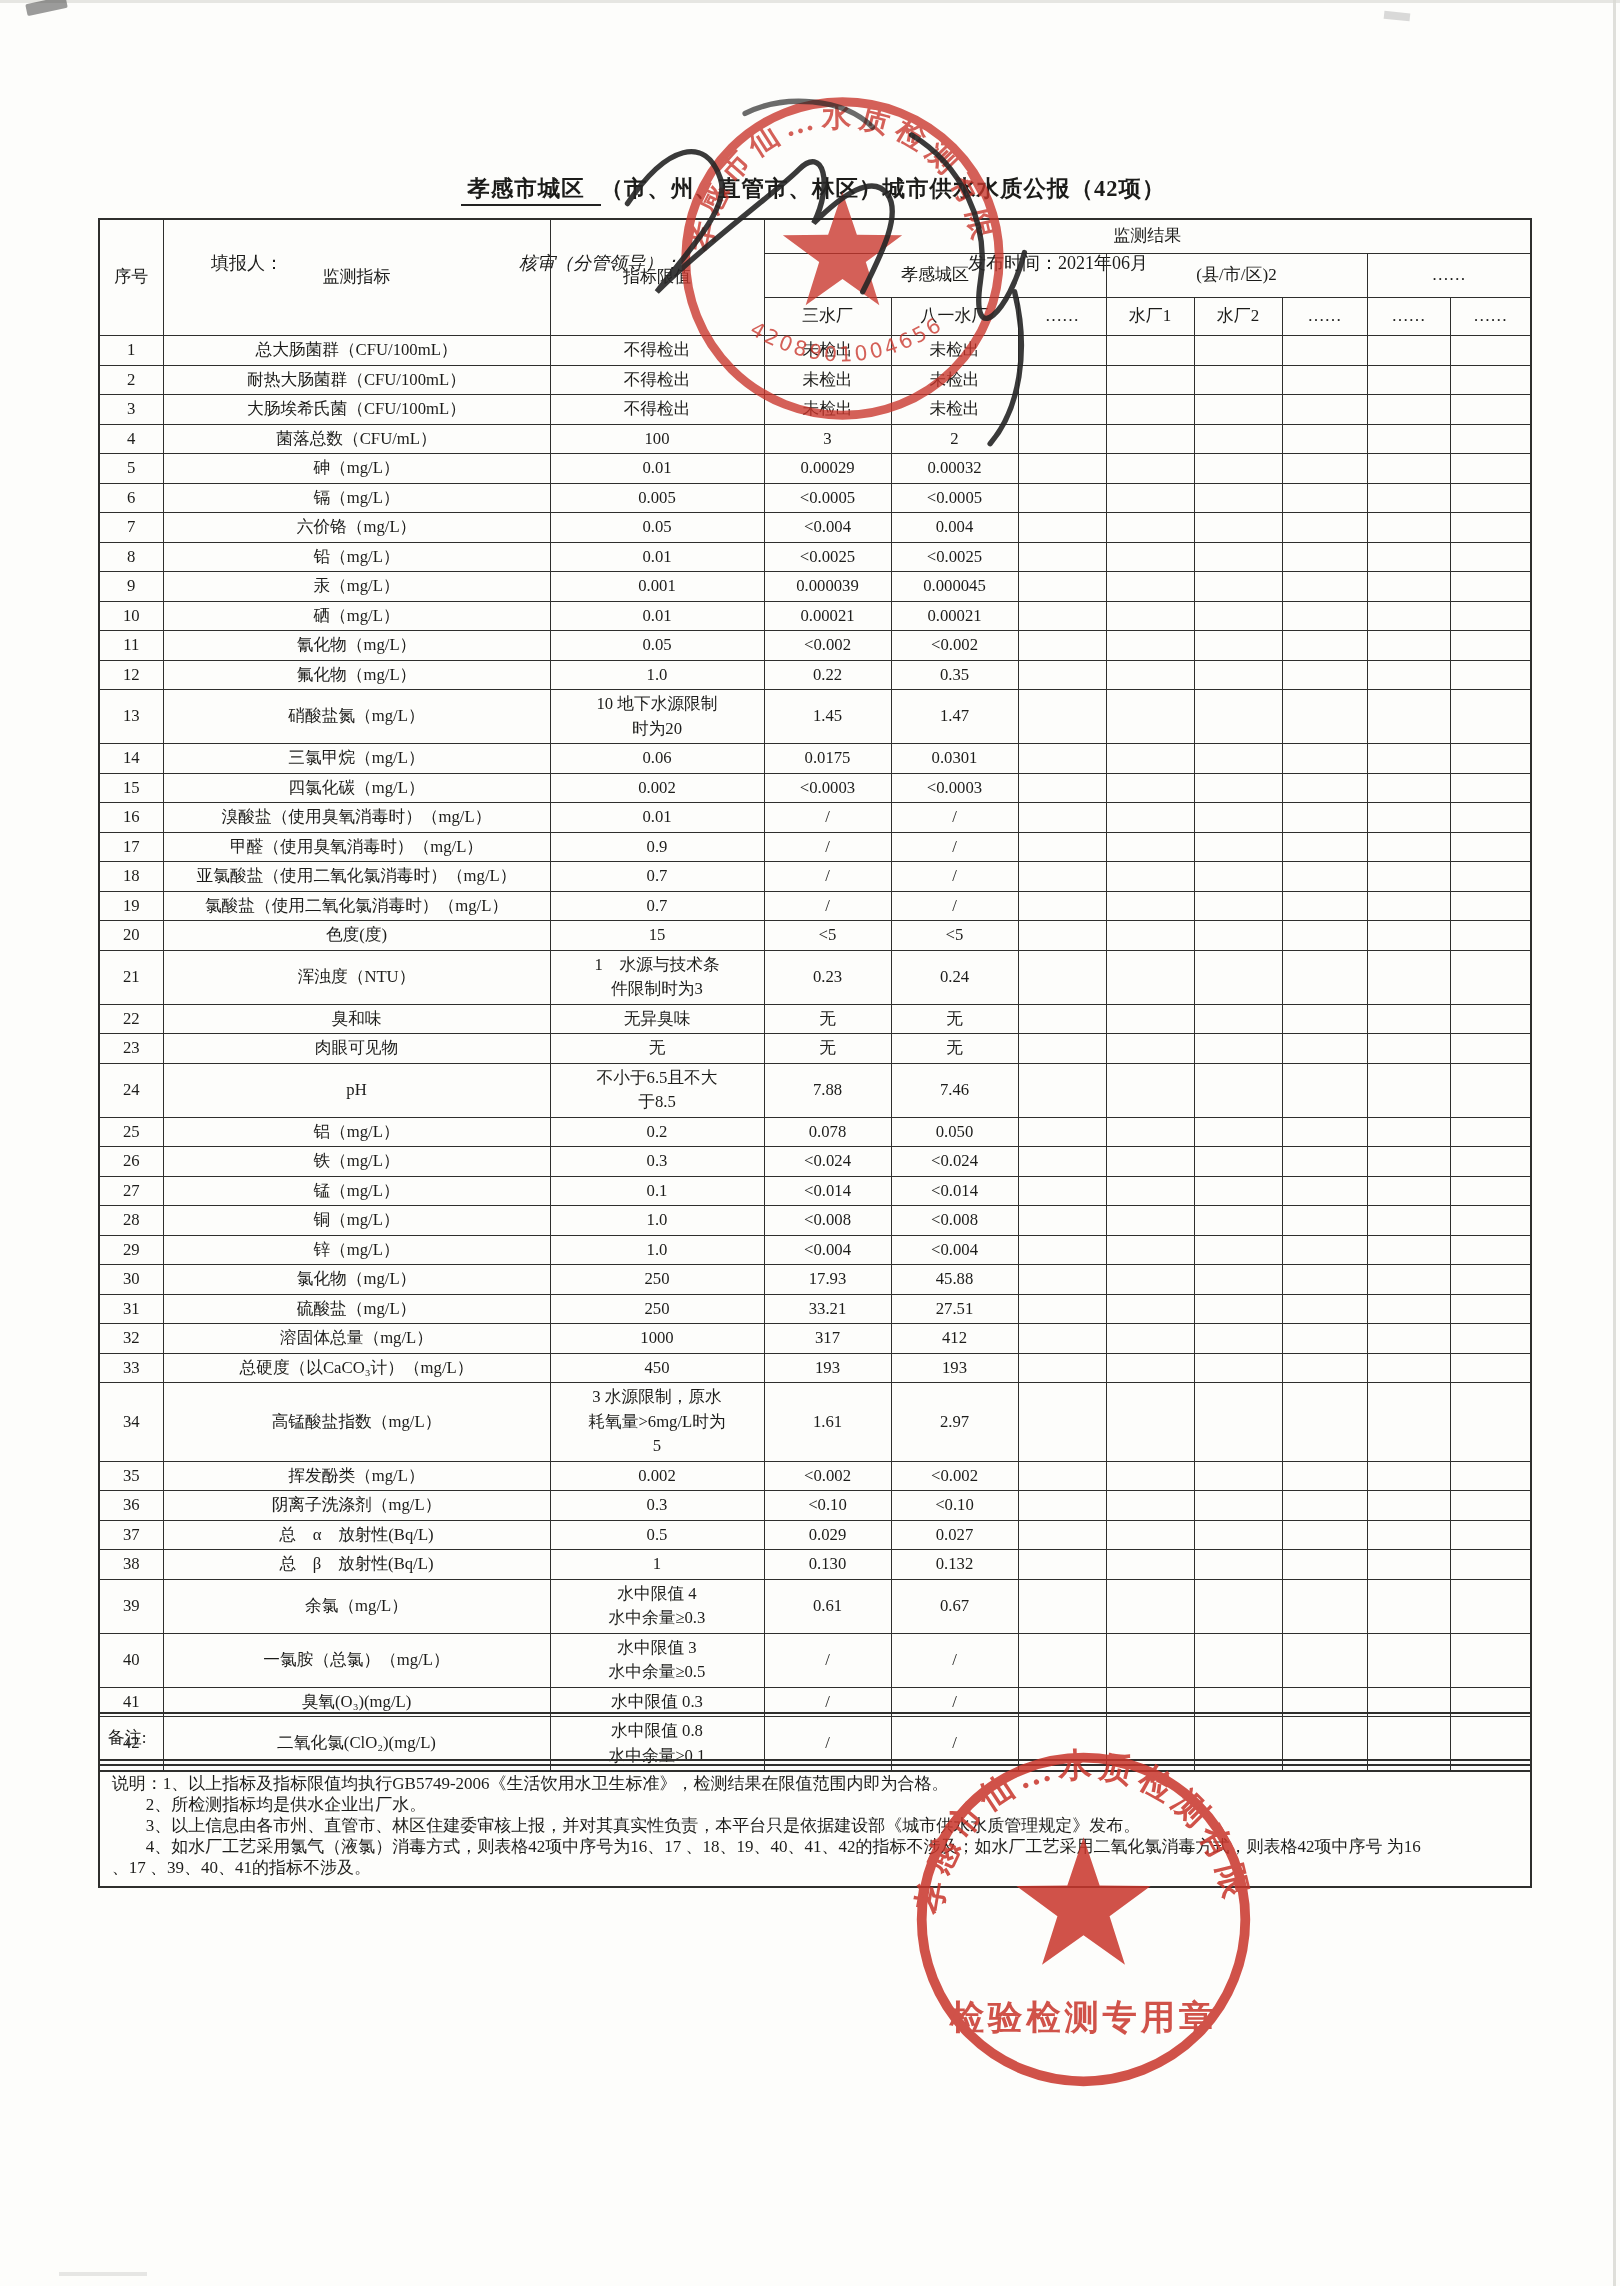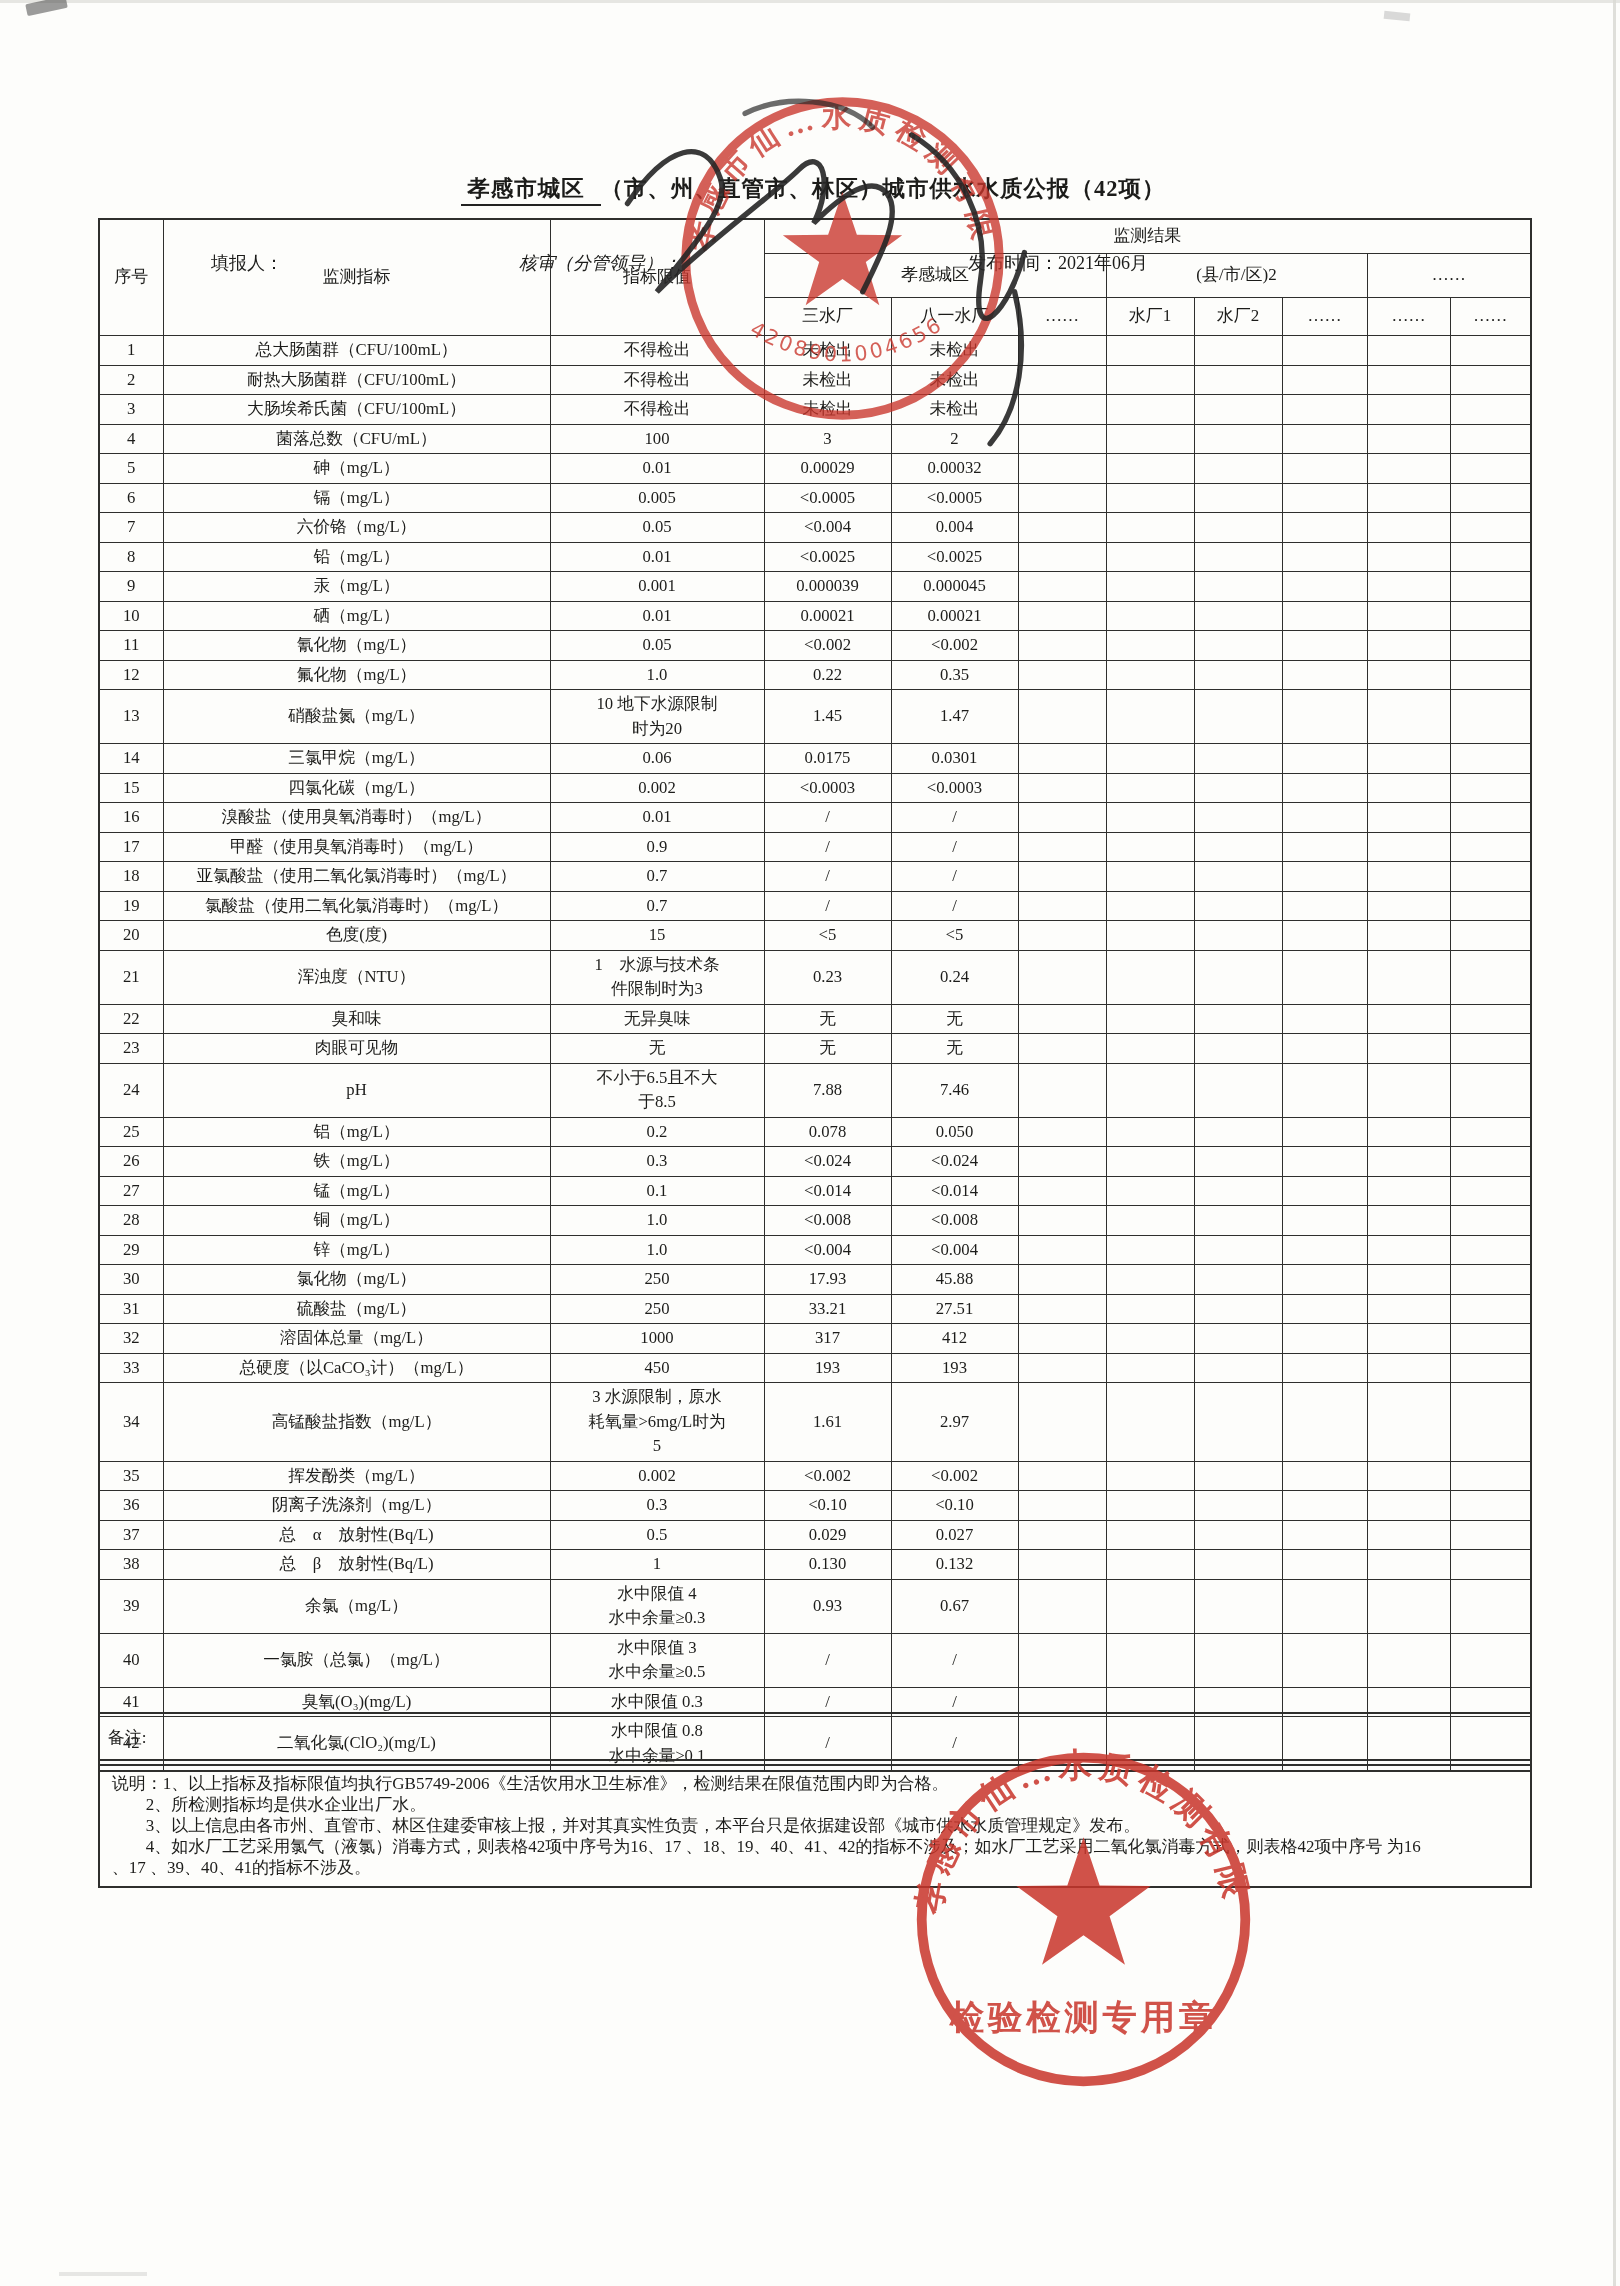--- a/index.html
+++ b/index.html
@@ -610,21 +610,21 @@
             <td class="c-v"></td>
             <td class="c-v"></td>
             <td class="c-v"></td>
             <td class="c-v"></td>
           </tr>
           <tr>
             <td class="c-no">39</td>
             <td class="c-ind">余氯（mg/L）</td>
             <td class="c-lim">水中限值 4
 水中余量≥0.3</td>
-            <td class="c-v">0.93</td>
+            <td class="c-v">0.61</td>
             <td class="c-v">0.67</td>
             <td class="c-v"></td>
             <td class="c-v"></td>
             <td class="c-v"></td>
             <td class="c-v"></td>
             <td class="c-v"></td>
             <td class="c-v"></td>
           </tr>
           <tr>
             <td class="c-no">40</td>

